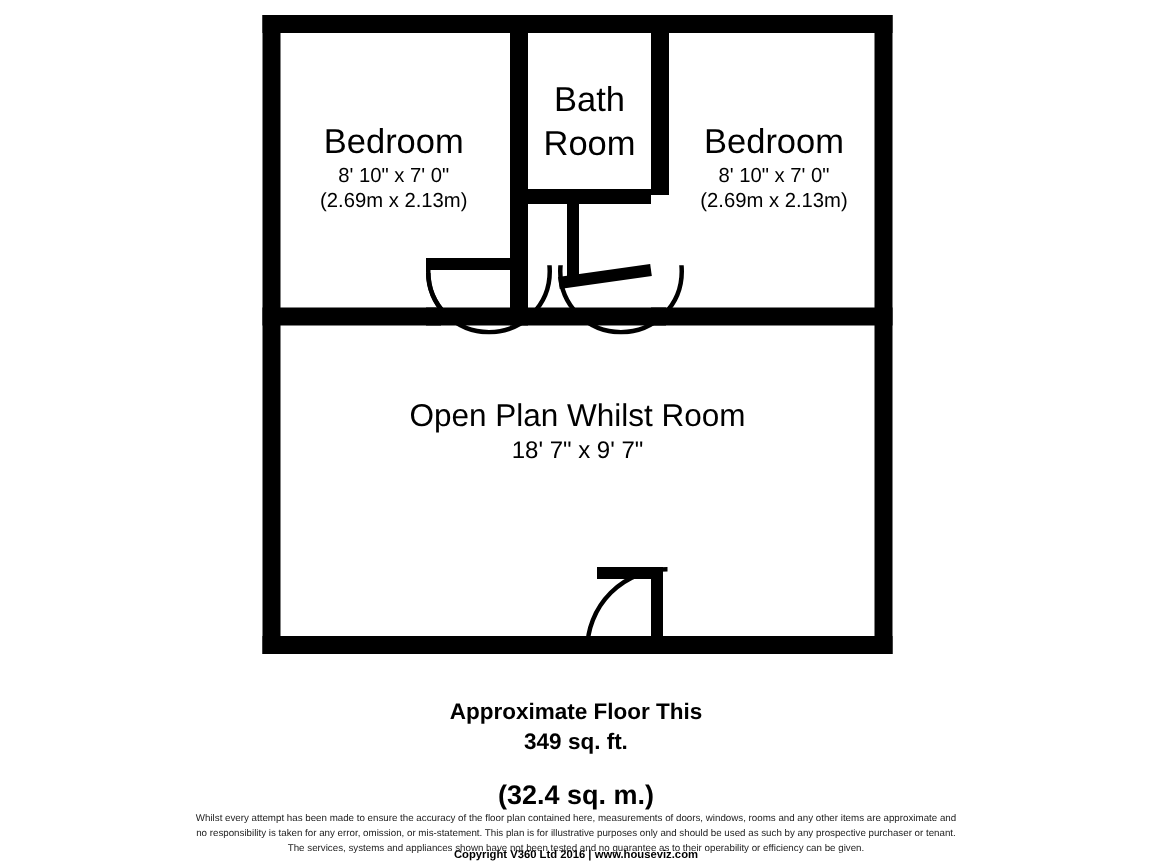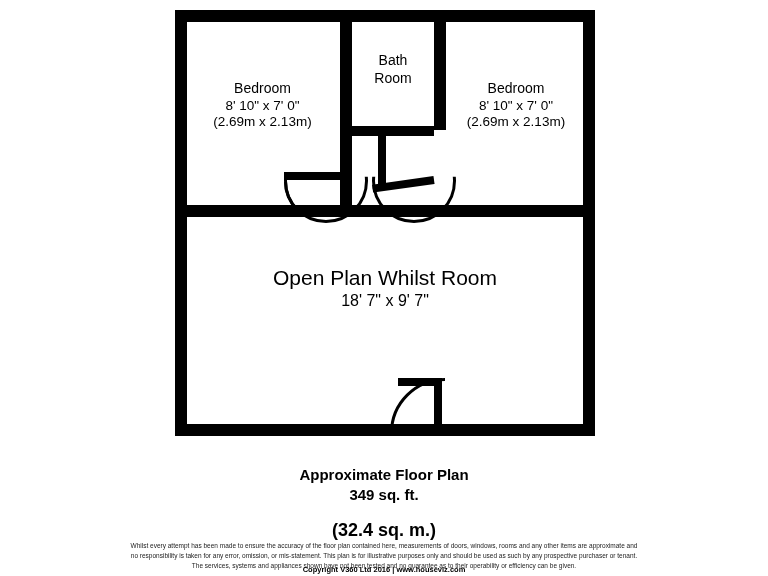--- a/index.html
+++ b/index.html
@@ -26,21 +26,21 @@
     background: #000000;
   }
 
   
   .room-label {
     position: absolute;
     text-align: center;
     line-height: 1.25;
   }
   .room-name {
-    font-size: 14px;
+    font-size: 23px;
     font-weight: 400;
     white-space: pre-line;
   }
   .room-dim {
     font-size: 13.5px;
     font-weight: 400;
   }
   .room-label.big .room-name {
     font-size: 21px;
   }
@@ -153,21 +153,21 @@
     <div class="room-dim">8' 10" x 7' 0"</div>
     <div class="room-dim">(2.69m x 2.13m)</div>
   </div>
 
   <div class="room-label big" style="left:187px; top:265px; width:396px;">
     <div class="room-name">Open Plan Whilst Room</div>
     <div class="room-dim">18' 7" x 9' 7"</div>
   </div>
 
   <div class="area-block" style="top:466px;">
-    <div class="area-title">Approximate Floor Plan</div>
+    <div class="area-title">Approximate Floor This</div>
     <div class="area-sqft">349 sq. ft.</div>
     <div class="area-sqm">(32.4 sq. m.)</div>
   </div>
 
   <div class="disclaimer" style="top:541px;">
     <div>Whilst every attempt has been made to ensure the accuracy of the floor plan contained here, measurements of doors, windows, rooms and any other items are approximate and</div>
     <div>no responsibility is taken for any error, omission, or mis-statement. This plan is for illustrative purposes only and should be used as such by any prospective purchaser or tenant.</div>
     <div>The services, systems and appliances shown have not been tested and no guarantee as to their operability or efficiency can be given.</div>
   </div>
 

